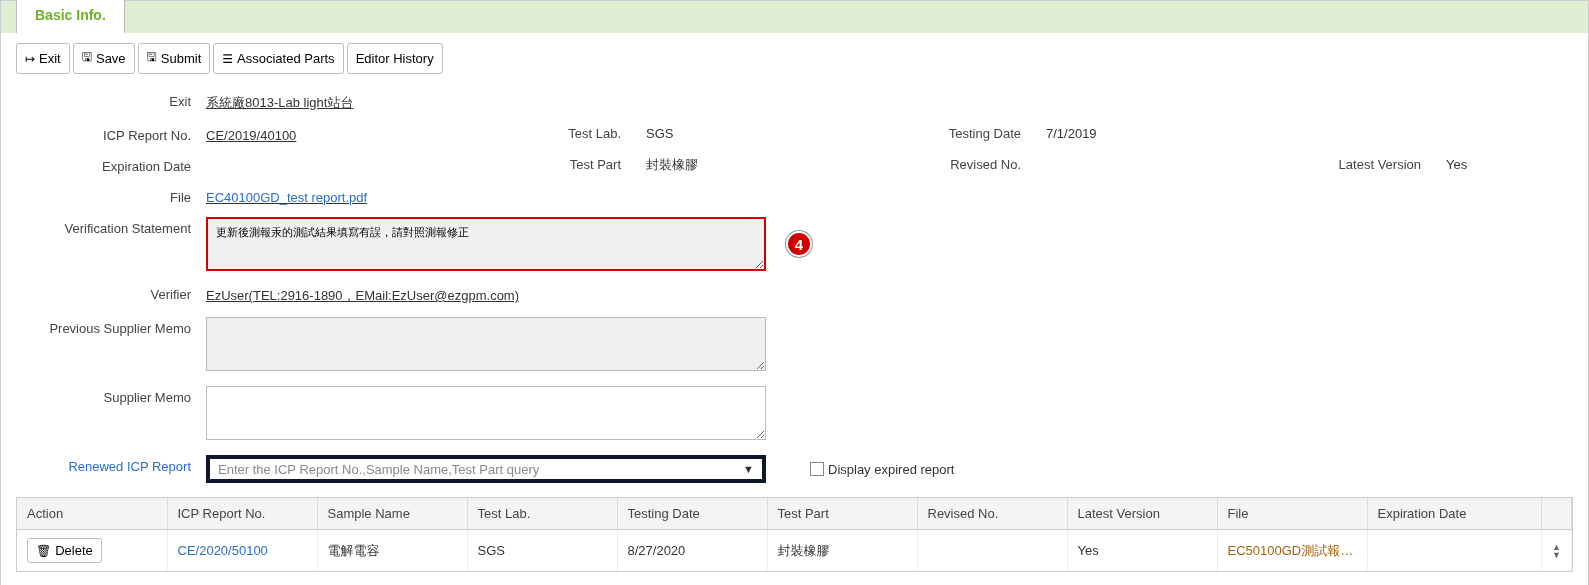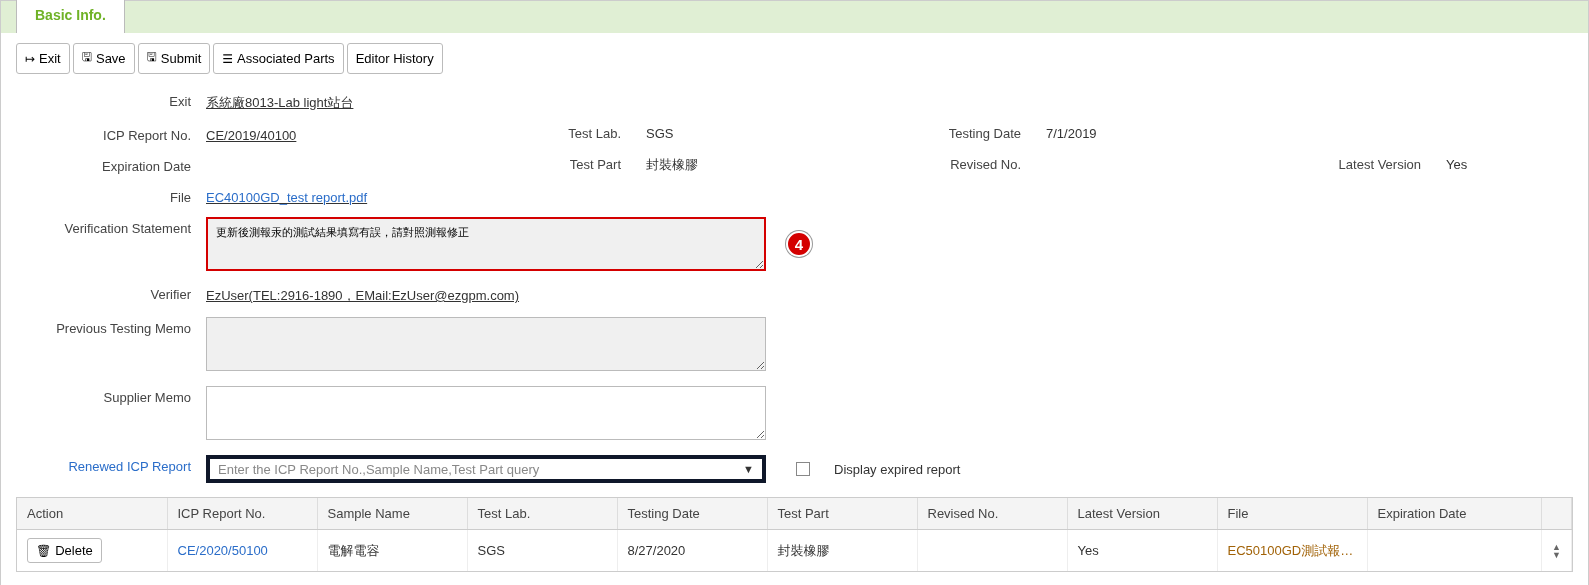--- a/index.html
+++ b/index.html
@@ -21,21 +21,21 @@
     .col3 { width: 400px; }
     .col4 { flex: 1; }
     .sub-label { width: 120px; text-align: right; padding-right: 25px; color: #444; }
     .link { color: #2a6dc9; cursor: pointer; }
     .textarea-box { width: 560px; min-height: 54px; border: 1px solid #bbb; background: #f0f0f0; padding: 6px 8px; font-family: inherit; font-size: 11px; resize: both; overflow: auto; }
     .textarea-editable { background: #fff; }
     .highlighted { border: 2px solid #d40000; }
     .badge-number { display: inline-flex; align-items: center; justify-content: center; width: 26px; height: 26px; border-radius: 50%; background: #d40000; color: #fff; font-weight: bold; font-size: 15px; margin-left: 20px; border: 2px solid #fff; box-shadow: 0 0 0 1px #999; }
     .combo { display: inline-flex; align-items: center; width: 560px; height: 28px; border: 4px solid #0f172a; background: #fff; padding: 0 8px; color: #888; position: relative; }
     .combo-arrow { margin-left: auto; font-size: 11px; color: #333; }
-    .checkbox-row { display: inline-flex; align-items: center; gap: 24px; margin-left: 30px; }
+    .checkbox-row { display: inline-flex; align-items: center; gap: 4px; margin-left: 44px; }
     .checkbox { width: 14px; height: 14px; border: 1px solid #888; }
     .table-wrap { margin: 8px 15px 15px 15px; border: 1px solid #ccc; }
     table { width: 100%; border-collapse: collapse; }
     th { background: #f4f4f4; text-align: left; padding: 8px 10px; border-right: 1px solid #ddd; border-bottom: 1px solid #ccc; font-weight: normal; font-size: 13px; color: #444; }
     td { padding: 8px 10px; border-right: 1px solid #eee; font-size: 13px; }
     .scroll-end { width: 24px; text-align: center; vertical-align: middle; }
     .scroll-arrows span { display: block; font-size: 9px; color: #666; line-height: 8px; cursor: pointer; }
     .link-trunc { color: #a16207; cursor: pointer; white-space: nowrap; }
   </style>
 </head>
@@ -124,21 +124,21 @@
         <span class="badge-number">4</span>
       </div>
     </div>
 
     <div class="form-row">
       <div class="form-label">Verifier</div>
       <div class="form-value">EzUser(TEL:2916-1890，EMail:EzUser@ezgpm.com)</div>
     </div>
 
     <div class="form-row">
-      <div class="form-label">Previous Testing Memo</div>
+      <div class="form-label">Previous Supplier Memo</div>
       <div><textarea class="textarea-box" readonly="" style=""></textarea></div>
     </div>
 
     <div class="form-row">
       <div class="form-label">Supplier Memo</div>
       <div><textarea class="textarea-box textarea-editable" style=""></textarea></div>
     </div>
 
     <div class="form-row">
       <div class="form-label"><span class="link">Renewed ICP Report</span></div>

